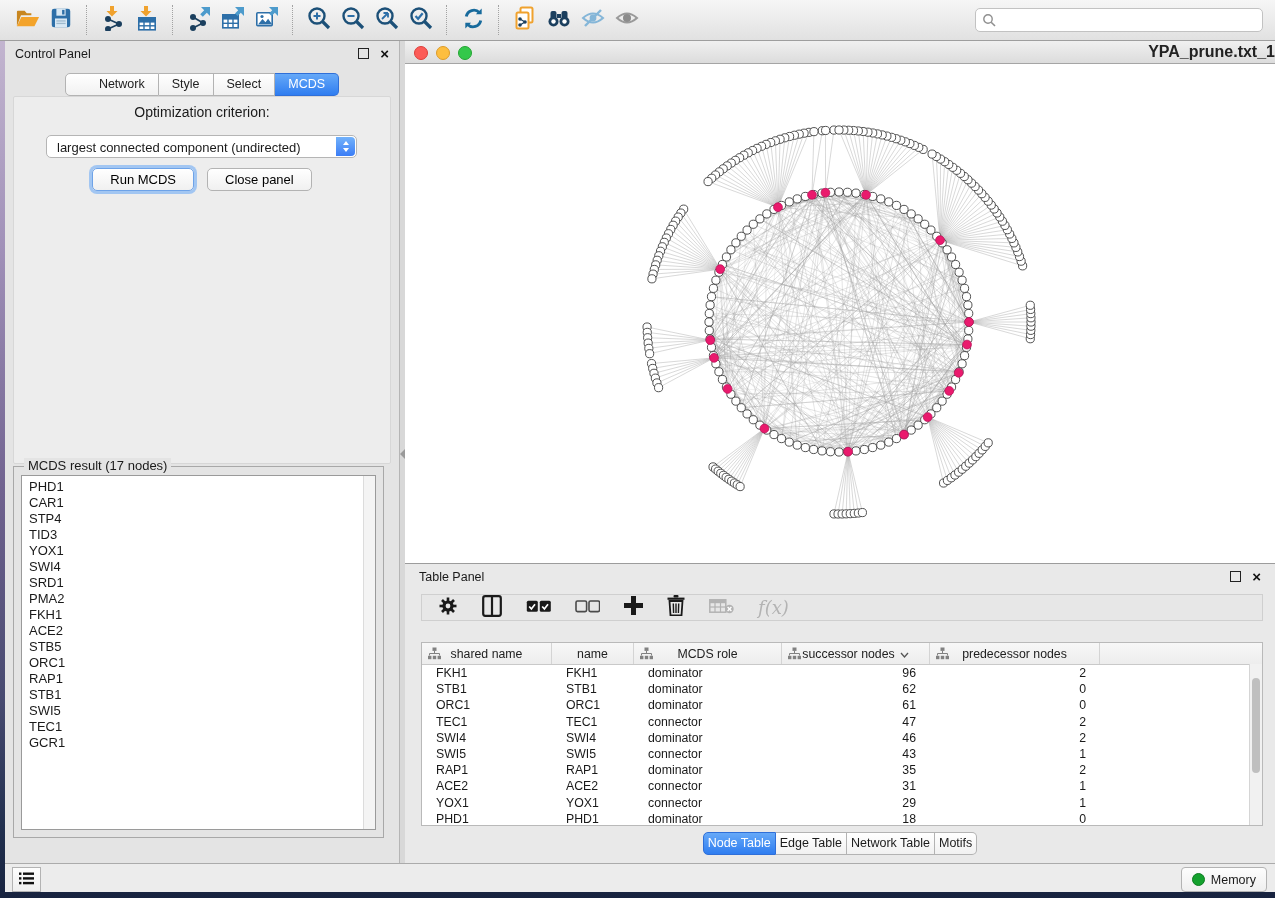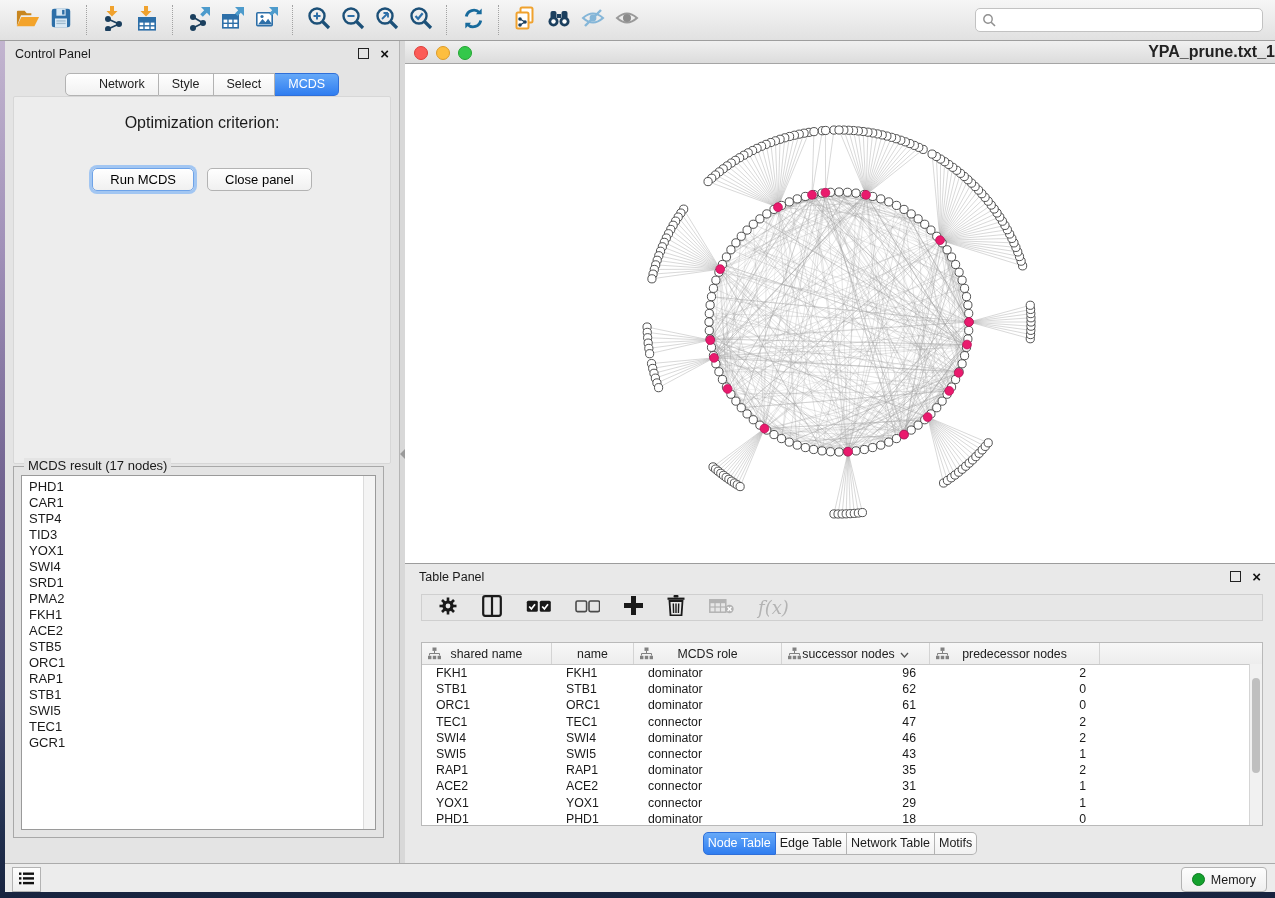--- a/index.html
+++ b/index.html
@@ -23,21 +23,21 @@
   .win-float{width:9px;height:9px;border:1.5px solid #222;margin-right:11px;cursor:pointer;}
   .win-close{font-weight:900;font-size:15px;line-height:9px;color:#111;cursor:pointer;}
   .seg{display:flex;justify-content:center;margin-top:7px;}
   .seg .tab{height:21px;line-height:21px;padding:0 13px;font-size:12.5px;background:linear-gradient(#ffffff,#f1f1f1);
     border:1px solid #b3b3b3;border-left:none;cursor:pointer;color:#222;}
   .seg .tab:first-child{border-left:1px solid #b3b3b3;border-radius:5px 0 0 5px;padding-left:33px;}
   .seg .tab:last-child{border-radius:0 5px 5px 0;}
   .seg .tab.active{background:linear-gradient(#66a9f8,#2f7df0);color:#fff;border-color:#2f6fd8;}
   .cp-content{position:absolute;left:8px;right:8px;top:55px;height:366px;background:#ededed;
     border:1px solid #d7d7d7;border-radius:2px;}
-  .opt-label{text-align:center;font-size:16px;margin-top:17px;}
+  .opt-label{text-align:center;font-size:14px;margin-top:7px;}
   .dropdown{position:absolute;left:32px;right:33px;top:38px;height:23px;background:#fff;border:1px solid #b5b5b5;
     border-radius:5px;font-size:13px;line-height:23px;padding-left:10px;box-sizing:border-box;cursor:pointer;}
   .stepper{position:absolute;right:1px;top:1px;bottom:1px;width:19px;border-radius:0 4px 4px 0;
     background:linear-gradient(#72b2fb,#3b7df6);display:flex;flex-direction:column;align-items:center;justify-content:center;gap:3px;}
   .tri-up{width:0;height:0;border-left:3.5px solid transparent;border-right:3.5px solid transparent;border-bottom:4.5px solid #fff;}
   .tri-dn{width:0;height:0;border-left:3.5px solid transparent;border-right:3.5px solid transparent;border-top:4.5px solid #fff;}
   .btn-row{position:absolute;left:0;right:0;top:71px;display:flex;justify-content:center;gap:13px;align-items:flex-end;}
   .mac-btn{height:23px;padding:0 17px;font-size:13px;background:linear-gradient(#ffffff,#f0f0f0);
     border:1px solid #b3b3b3;border-radius:5px;cursor:pointer;font-family:"Liberation Sans",sans-serif;}
   .mac-btn.focused{border-color:#6ea3e8;box-shadow:0 0 0 3px rgba(100,165,245,.55);}
@@ -283,20 +283,27 @@
       <span class="win-close">×</span>
     </div>
     <div class="seg">
       <div class="tab">Network</div>
       <div class="tab">Style</div>
       <div class="tab">Select</div>
       <div class="tab active">MCDS</div>
     </div>
     <div class="cp-content">
       <div class="opt-label">Optimization criterion:</div>
+      <div class="dropdown">
+        <span>largest connected component (undirected)</span>
+        <span class="stepper">
+            <span class="tri-up"></span>
+            <span class="tri-dn"></span>
+          </span>
+      </div>
       <div class="btn-row">
         <button class="mac-btn focused">Run MCDS</button>
         <button class="mac-btn">Close panel</button>
       </div>
     </div>
     <div class="groupbox">
       <span class="gb-legend">MCDS result (17 nodes)</span>
       <div class="mcds-list mcds-pad">
         <div class="vtrack"></div>
       <div class="mcds-item">PHD1</div>

